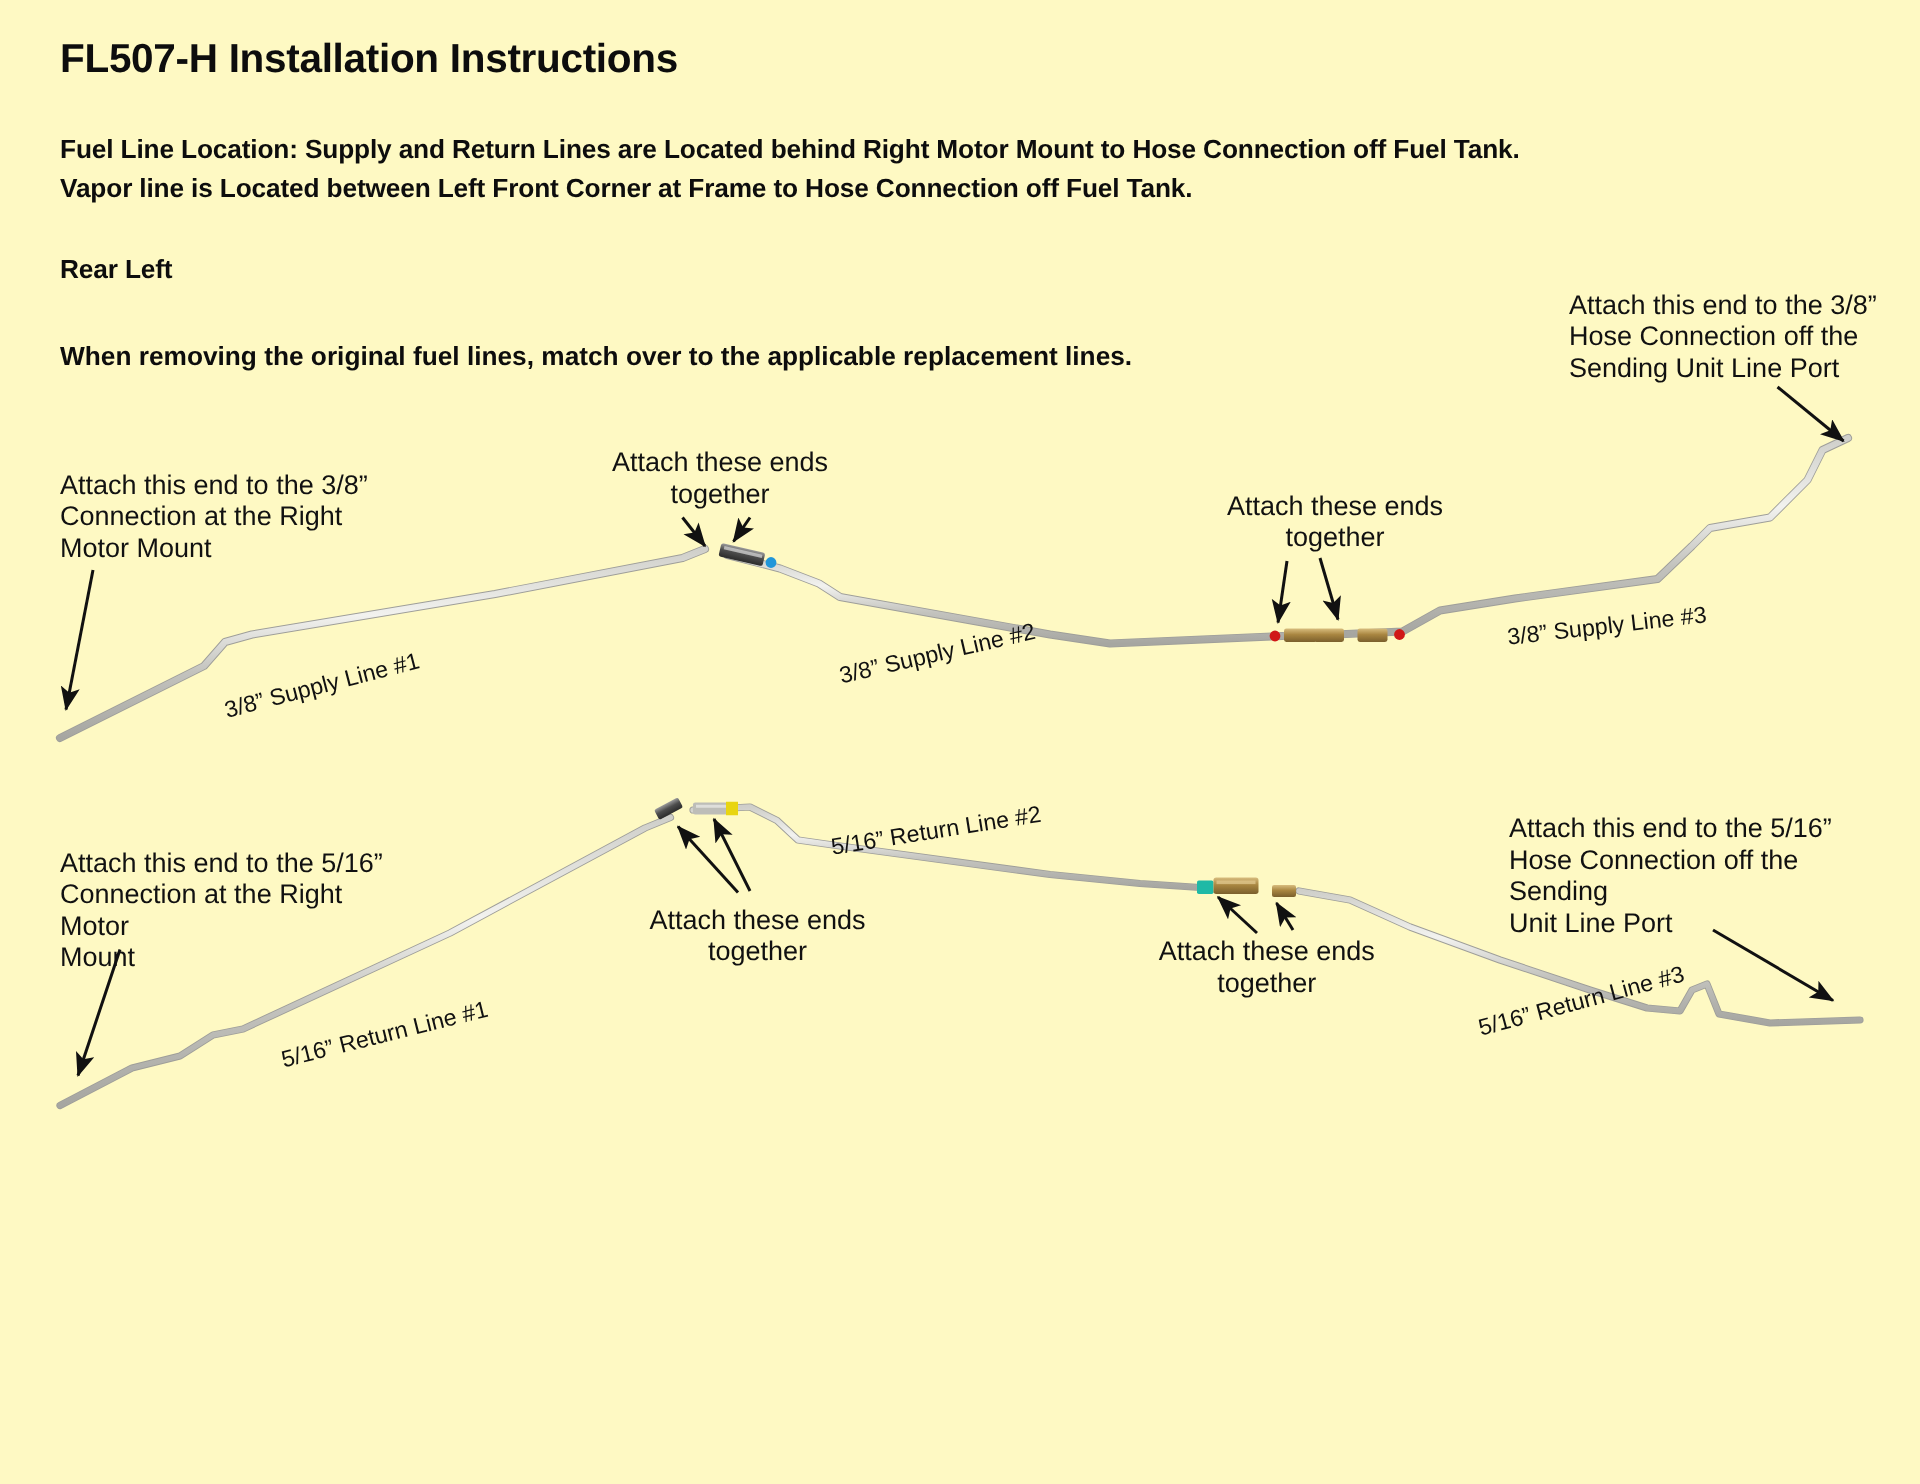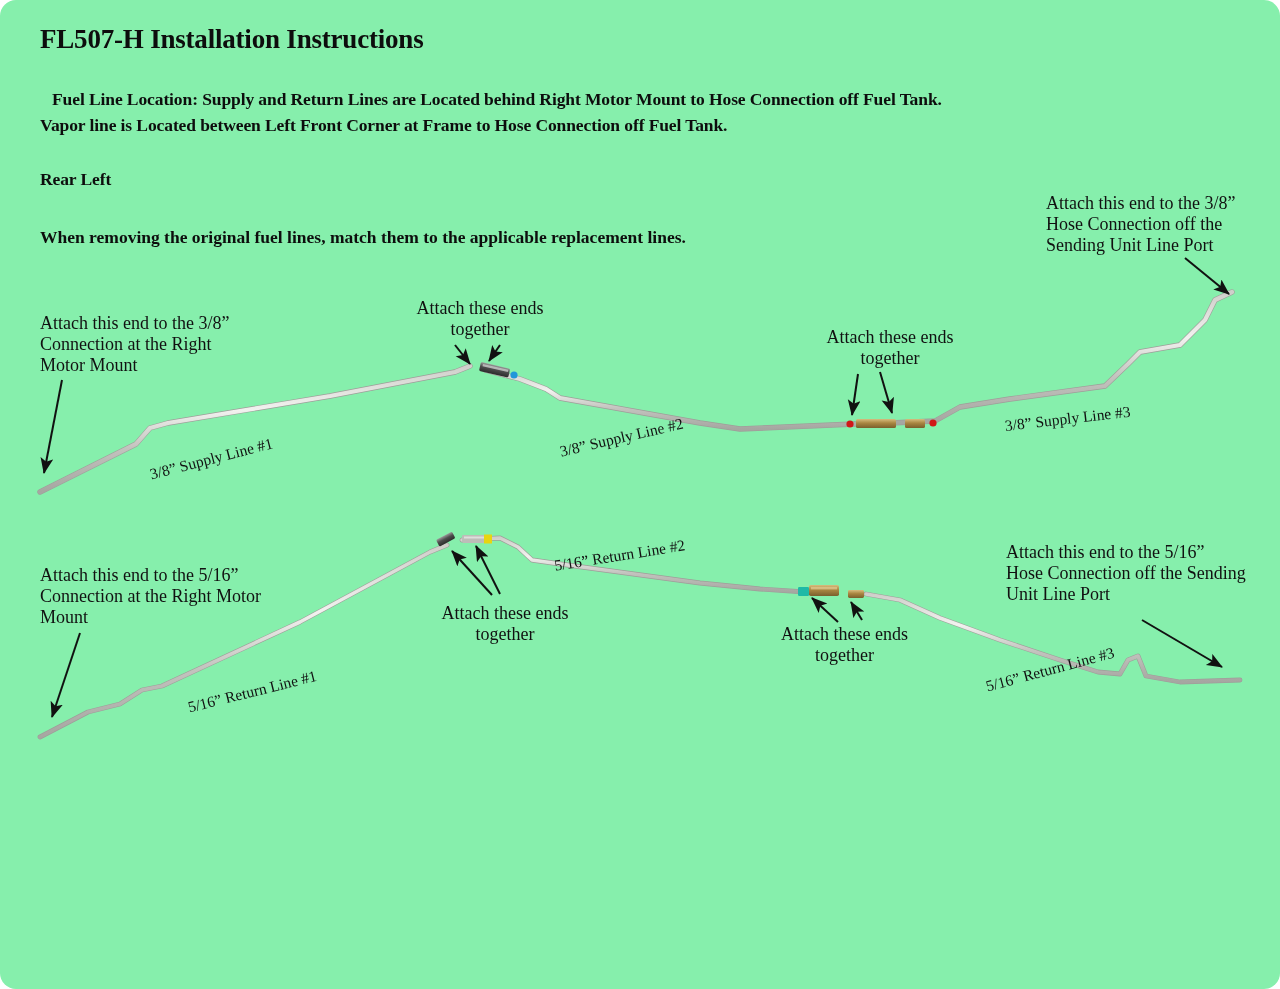--- a/index.html
+++ b/index.html
@@ -4,44 +4,43 @@
 <style>
   html, body {
     margin: 0;
     padding: 0;
     background: #ffffff;
   }
   #page {
     position: relative;
     width: 1280px;
     height: 989px;
-    background: #86efac;
-    font-family: Liberation Serif, serif;
+    background: #fef9c3;
+    font-family: Liberation Sans, sans-serif;
     color: #0d0d0d;
     overflow: hidden;
-    border-radius: 16px;
   }
   .abs { position: absolute; }
 
   #doc-title {
     left: 40px;
     top: 24px;
     font-size: 27px;
     font-weight: bold;
     letter-spacing: -0.2px;
     white-space: nowrap;
   }
 
   .body-line {
     font-size: 17.5px;
     font-weight: bold;
     white-space: nowrap;
     letter-spacing: -0.1px;
   }
-  #body-l1 { left: 52px; top: 89px; }
+  #body-l1 { left: 40px; top: 89px; }
   #body-l2 { left: 40px; top: 115px; }
   #body-l3 { left: 40px; top: 143px; }
   #body-l4 { left: 40px; top: 169px; }
   #body-emph { left: 40px; top: 227px; font-size: 17.5px; font-weight: bold; white-space: nowrap; }
 
   .note-line {
     font-size: 16.5px;
     font-weight: bold;
     white-space: nowrap;
     letter-spacing: -0.1px;
@@ -201,21 +200,21 @@
 
     <path d="M1142,620 L1222,667" fill="none" stroke="#111111" stroke-width="2" marker-end="url(#arrowHead)"></path>
   </svg>
 
   <div class="abs" id="doc-title">FL507-H Installation Instructions</div>
 
   <div class="abs body-line" id="body-l1">Fuel Line Location:  Supply and Return Lines are Located behind Right Motor Mount to Hose Connection off Fuel Tank.</div>
   <div class="abs body-line" id="body-l2">Vapor line is Located between Left Front Corner at Frame to Hose Connection off Fuel Tank.</div>
   <div class="abs body-line" id="body-l4">Rear Left</div>
 
-  <div class="abs" id="body-emph">When removing the original fuel lines, match them to the applicable replacement lines.</div>
+  <div class="abs" id="body-emph">When removing the original fuel lines, match over to the applicable replacement lines.</div>
 
   <div class="abs callout" id="callout-supply-left">Attach this end to the 3/8”
 Connection at the Right
 Motor Mount</div>
   <div class="abs callout" id="callout-supply-mid">Attach these ends
 together</div>
   <div class="abs callout" id="callout-supply-right2">Attach these ends
 together</div>
   <div class="abs callout" id="callout-supply-top">Attach this end to the 3/8”
 Hose Connection off the

